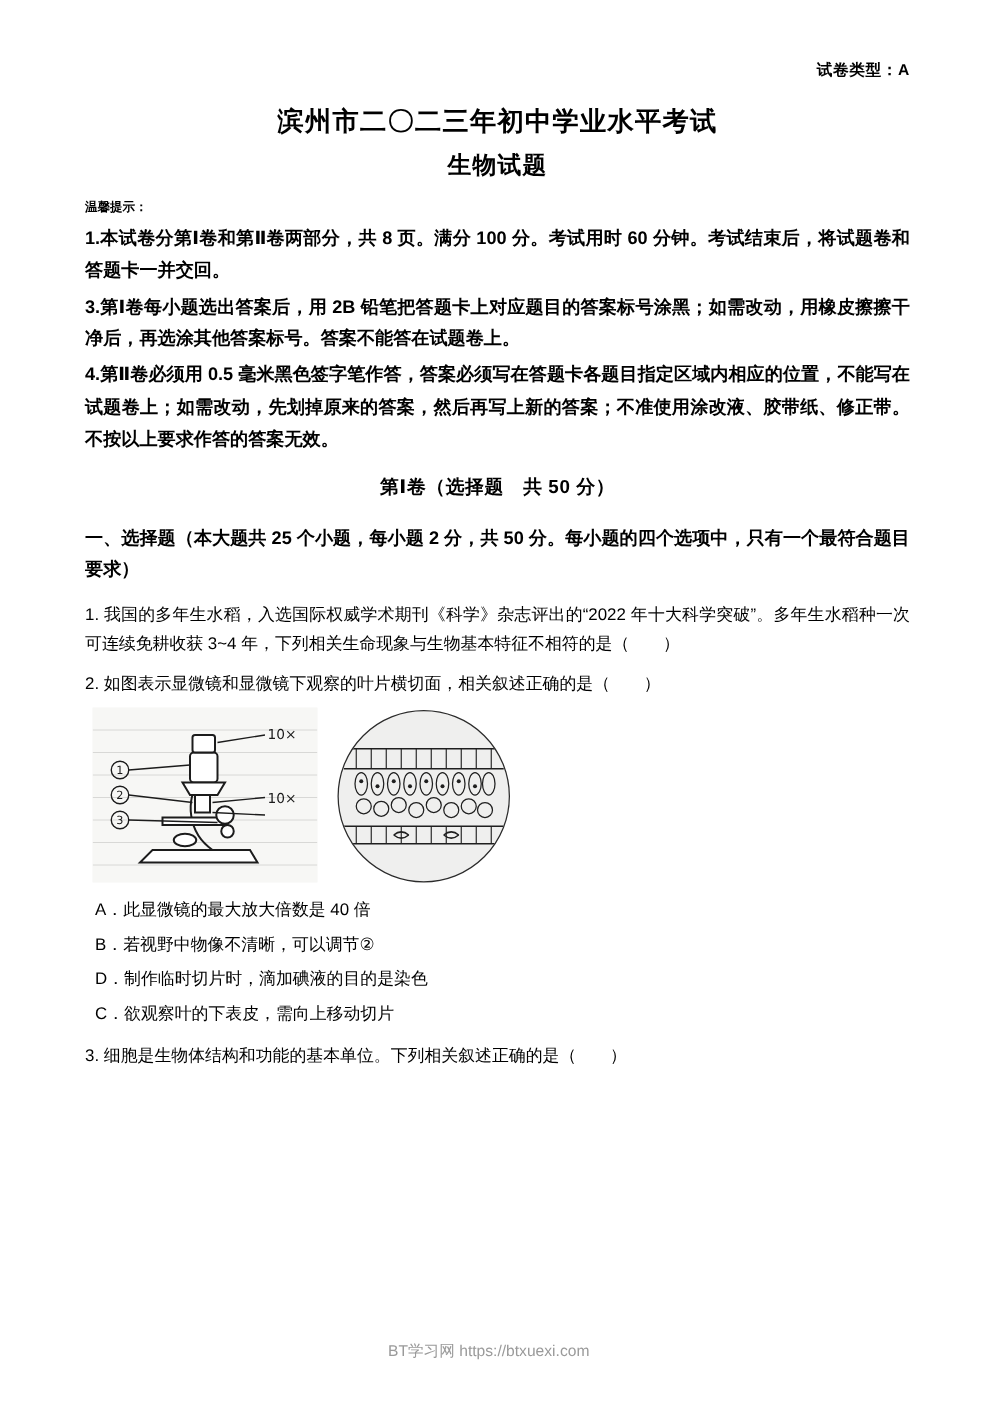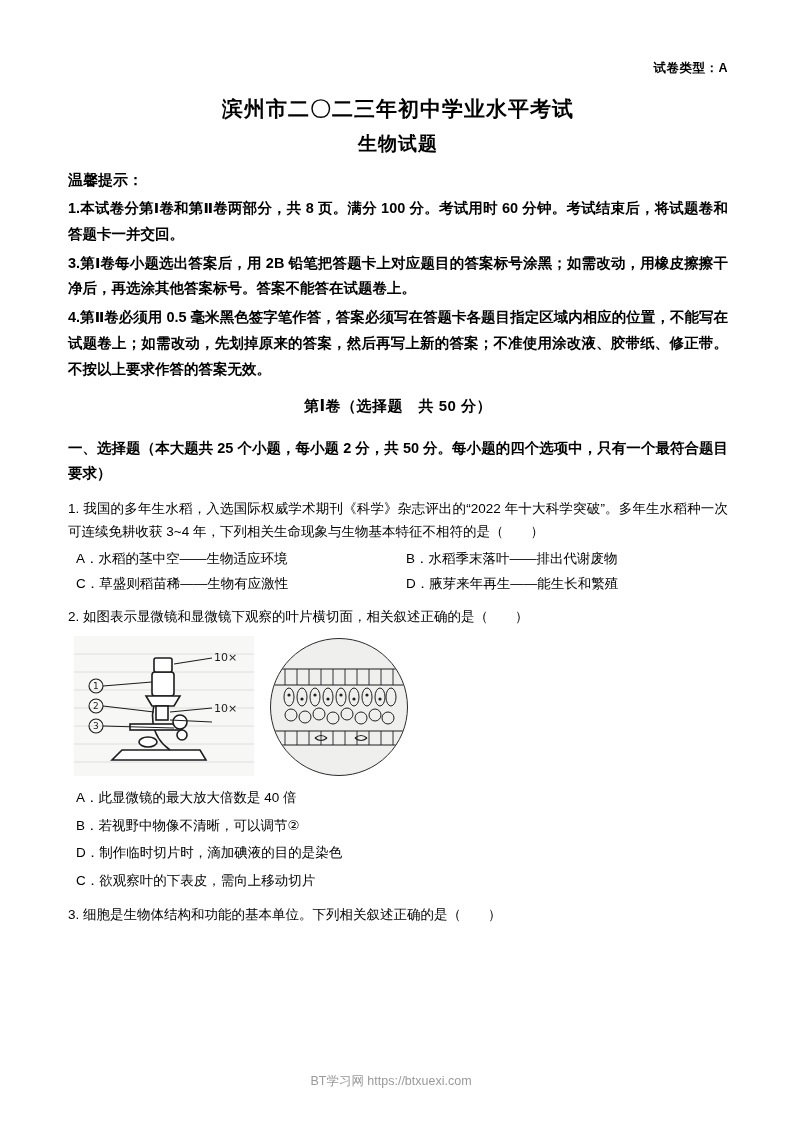--- a/index.html
+++ b/index.html
@@ -18,21 +18,21 @@
   .page {
     position: absolute;
     left: 0; top: 0;
     width: 793px;
     height: 1122px;
     padding: 0;
   }
   .content {
     position: absolute;
     left: 68px;
-    top: 60px;
+    top: 48px;
     width: 660px;
   }
   .exam-type {
     text-align: right;
     font-weight: bold;
     font-size: 12.5px;
     letter-spacing: 0.5px;
     margin-bottom: 18px;
   }
   h1.doc-title {
@@ -44,21 +44,21 @@
   }
   h2.doc-subtitle {
     text-align: center;
     font-size: 19px;
     font-weight: bold;
     margin: 8px 0 14px 0;
     letter-spacing: 1px;
   }
   .notice-heading {
     font-weight: bold;
-    font-size: 15px;
+    font-size: 10px;
     margin: 10px 0 6px 0;
   }
   .notice-item {
     font-weight: bold;
     font-size: 14.5px;
     line-height: 1.78;
     margin: 3px 0;
     text-align: justify;
   }
   .section-header {
@@ -152,26 +152,20 @@
 
     <div class="notice-heading cjk">温馨提示：</div>
     <div class="notice-item cjk">1.本试卷分第Ⅰ卷和第Ⅱ卷两部分，共 8 页。满分 100 分。考试用时 60 分钟。考试结束后，将试题卷和答题卡一并交回。</div>
     <div class="notice-item cjk">3.第Ⅰ卷每小题选出答案后，用 2B 铅笔把答题卡上对应题目的答案标号涂黑；如需改动，用橡皮擦擦干净后，再选涂其他答案标号。答案不能答在试题卷上。</div>
     <div class="notice-item cjk">4.第Ⅱ卷必须用 0.5 毫米黑色签字笔作答，答案必须写在答题卡各题目指定区域内相应的位置，不能写在试题卷上；如需改动，先划掉原来的答案，然后再写上新的答案；不准使用涂改液、胶带纸、修正带。不按以上要求作答的答案无效。</div>
 
     <div class="section-header cjk">第Ⅰ卷（选择题　共 50 分）</div>
     <div class="section-intro cjk">一、选择题（本大题共 25 个小题，每小题 2 分，共 50 分。每小题的四个选项中，只有一个最符合题目要求）</div>
 
     <div class="question cjk"><span>1.</span> <span>我国的多年生水稻，入选国际权威学术期刊《科学》杂志评出的“2022 年十大科学突破”。多年生水稻种一次可连续免耕收获 3~4 年，下列相关生命现象与生物基本特征不相符的是（　　）</span></div>
-    <div class="options-grid cjk">
-      <div class="opt">A．水稻的茎中空——生物适应环境</div>
-      <div class="opt">B．水稻季末落叶——排出代谢废物</div>
-      <div class="opt">C．草盛则稻苗稀——生物有应激性</div>
-      <div class="opt">D．腋芽来年再生——能生长和繁殖</div>
-    </div>
 
     <div class="question cjk"><span>2.</span> <span>如图表示显微镜和显微镜下观察的叶片横切面，相关叙述正确的是（　　）</span></div>
 
     <div class="figure-wrap">
       <div class="figure">
         <div class="fig-box">
           <svg width="180" height="140" viewBox="0 0 180 140" xmlns="http://www.w3.org/2000/svg">
             <rect x="0" y="0" width="180" height="140" fill="#f7f7f5"></rect>
             <g stroke="#d8d8d6" stroke-width="0.8">
               <line x1="0" y1="18" x2="180" y2="18"></line>

